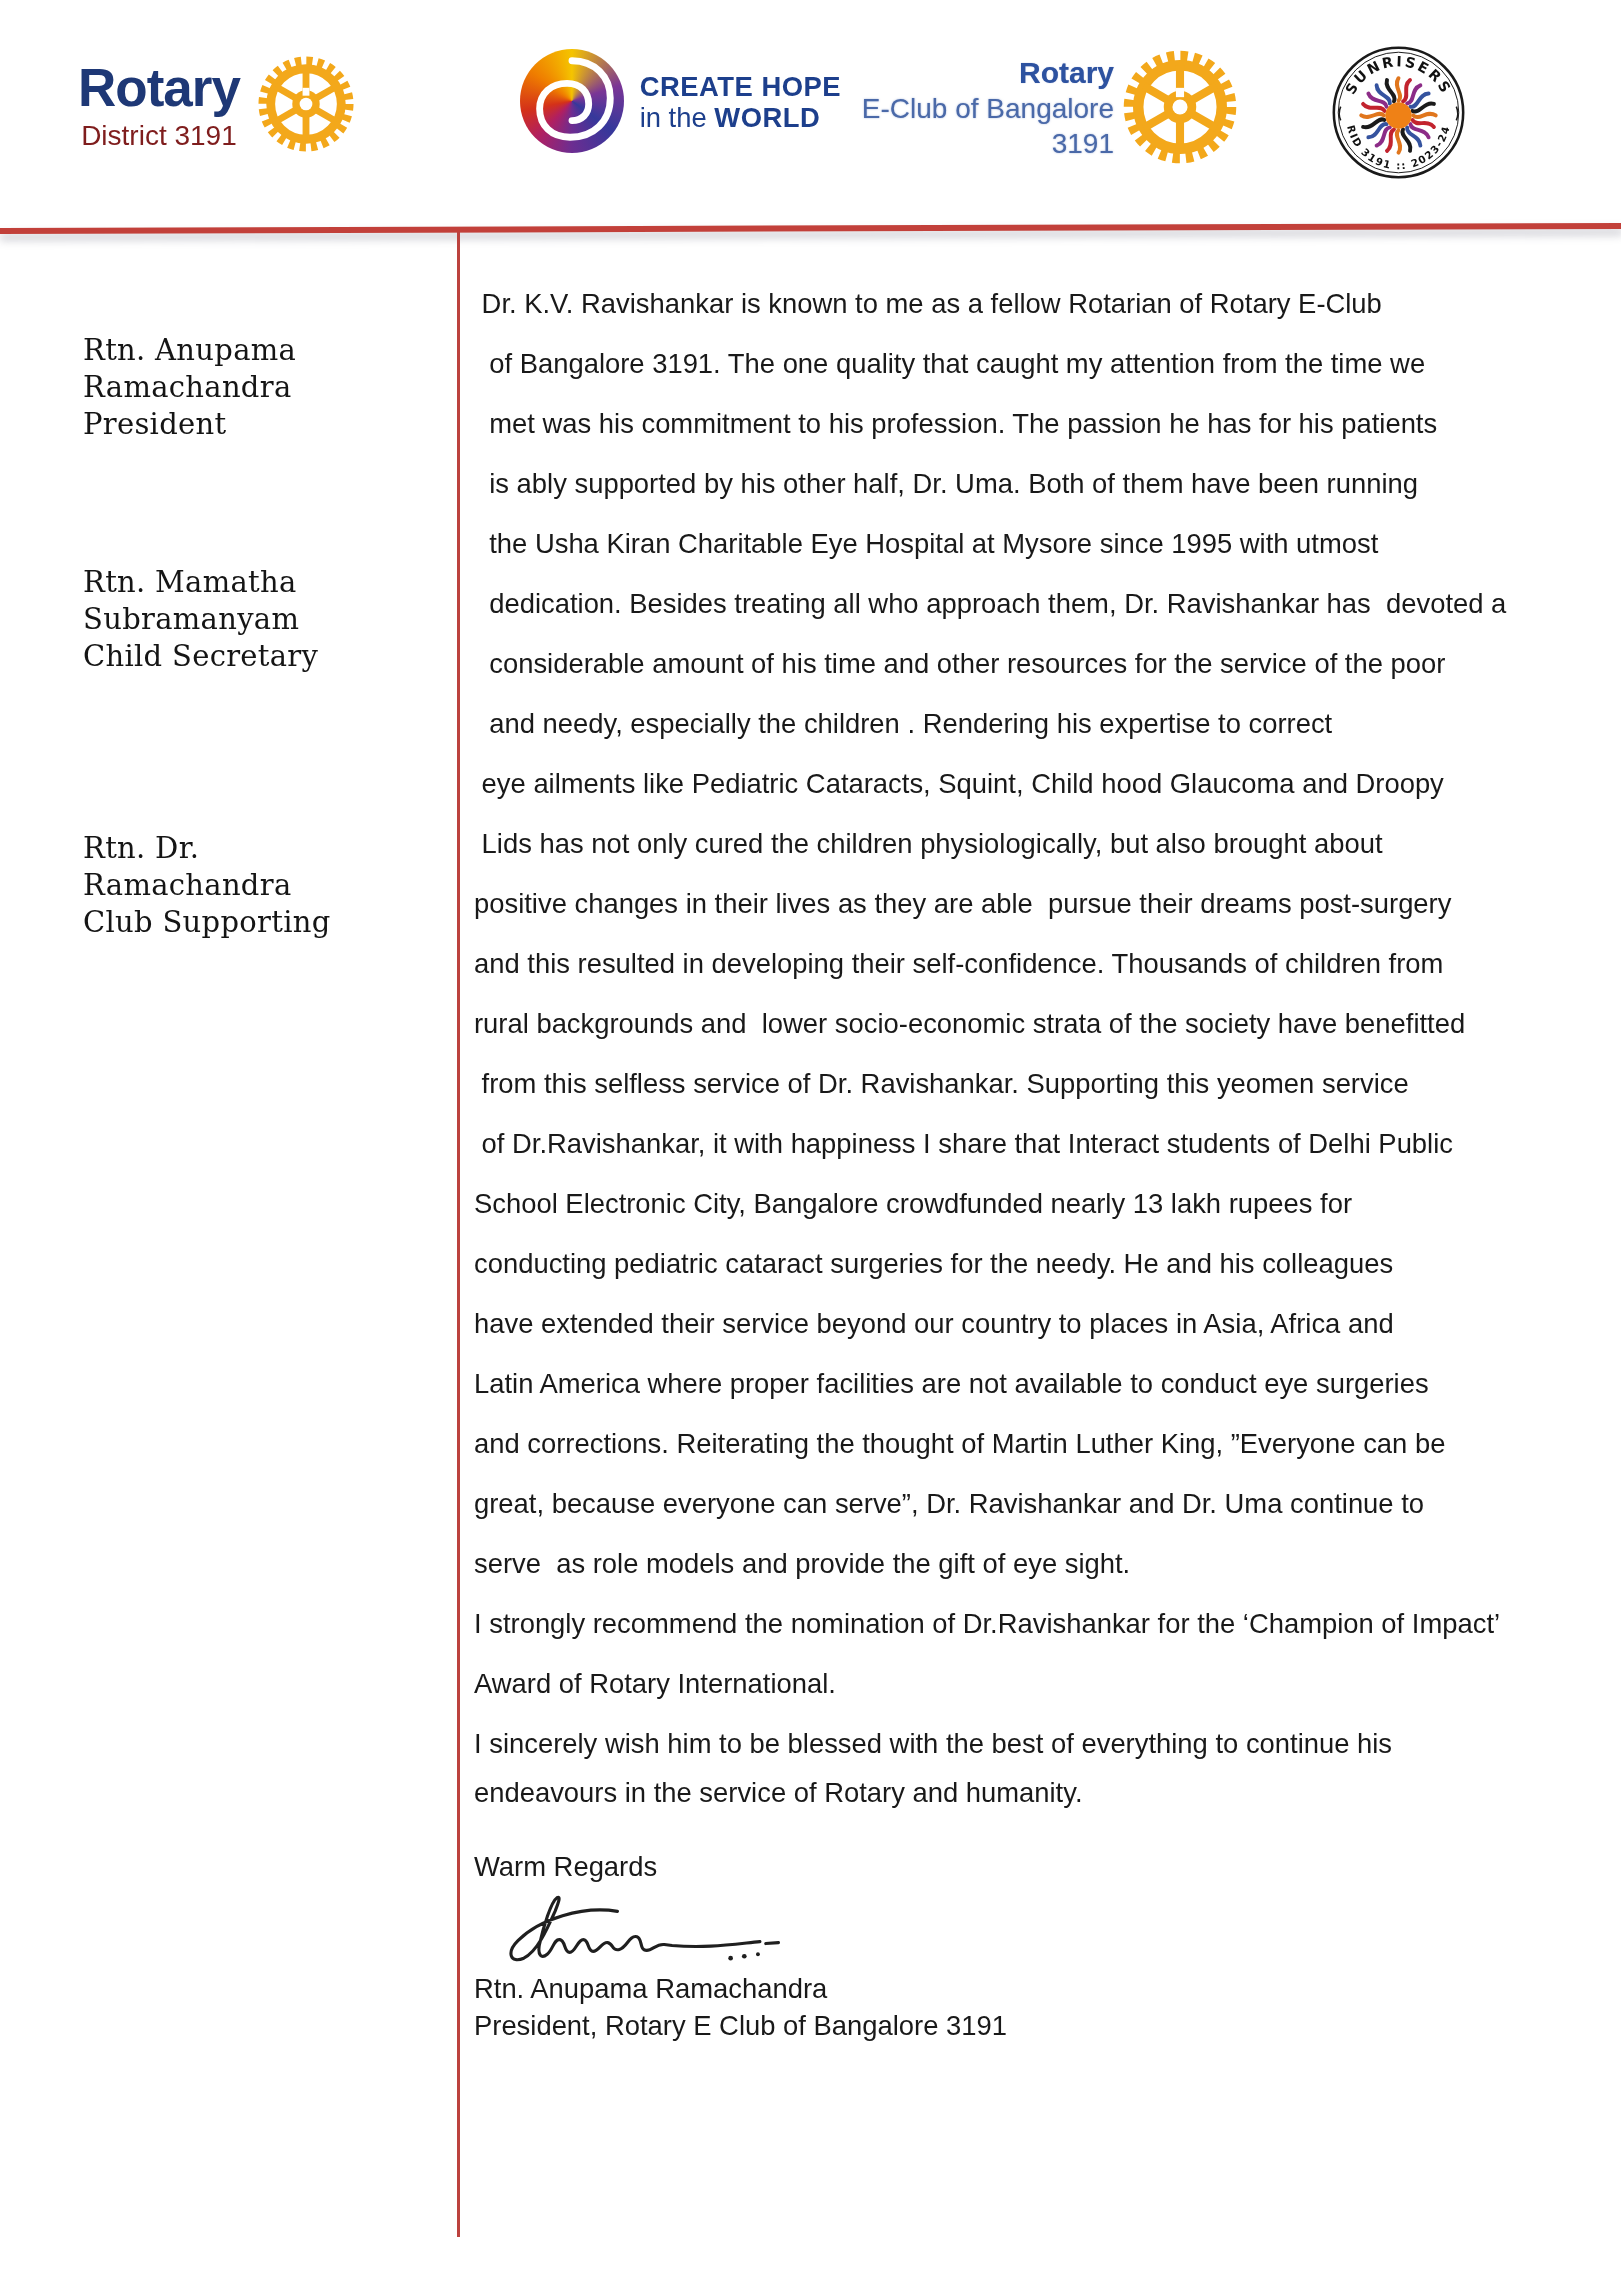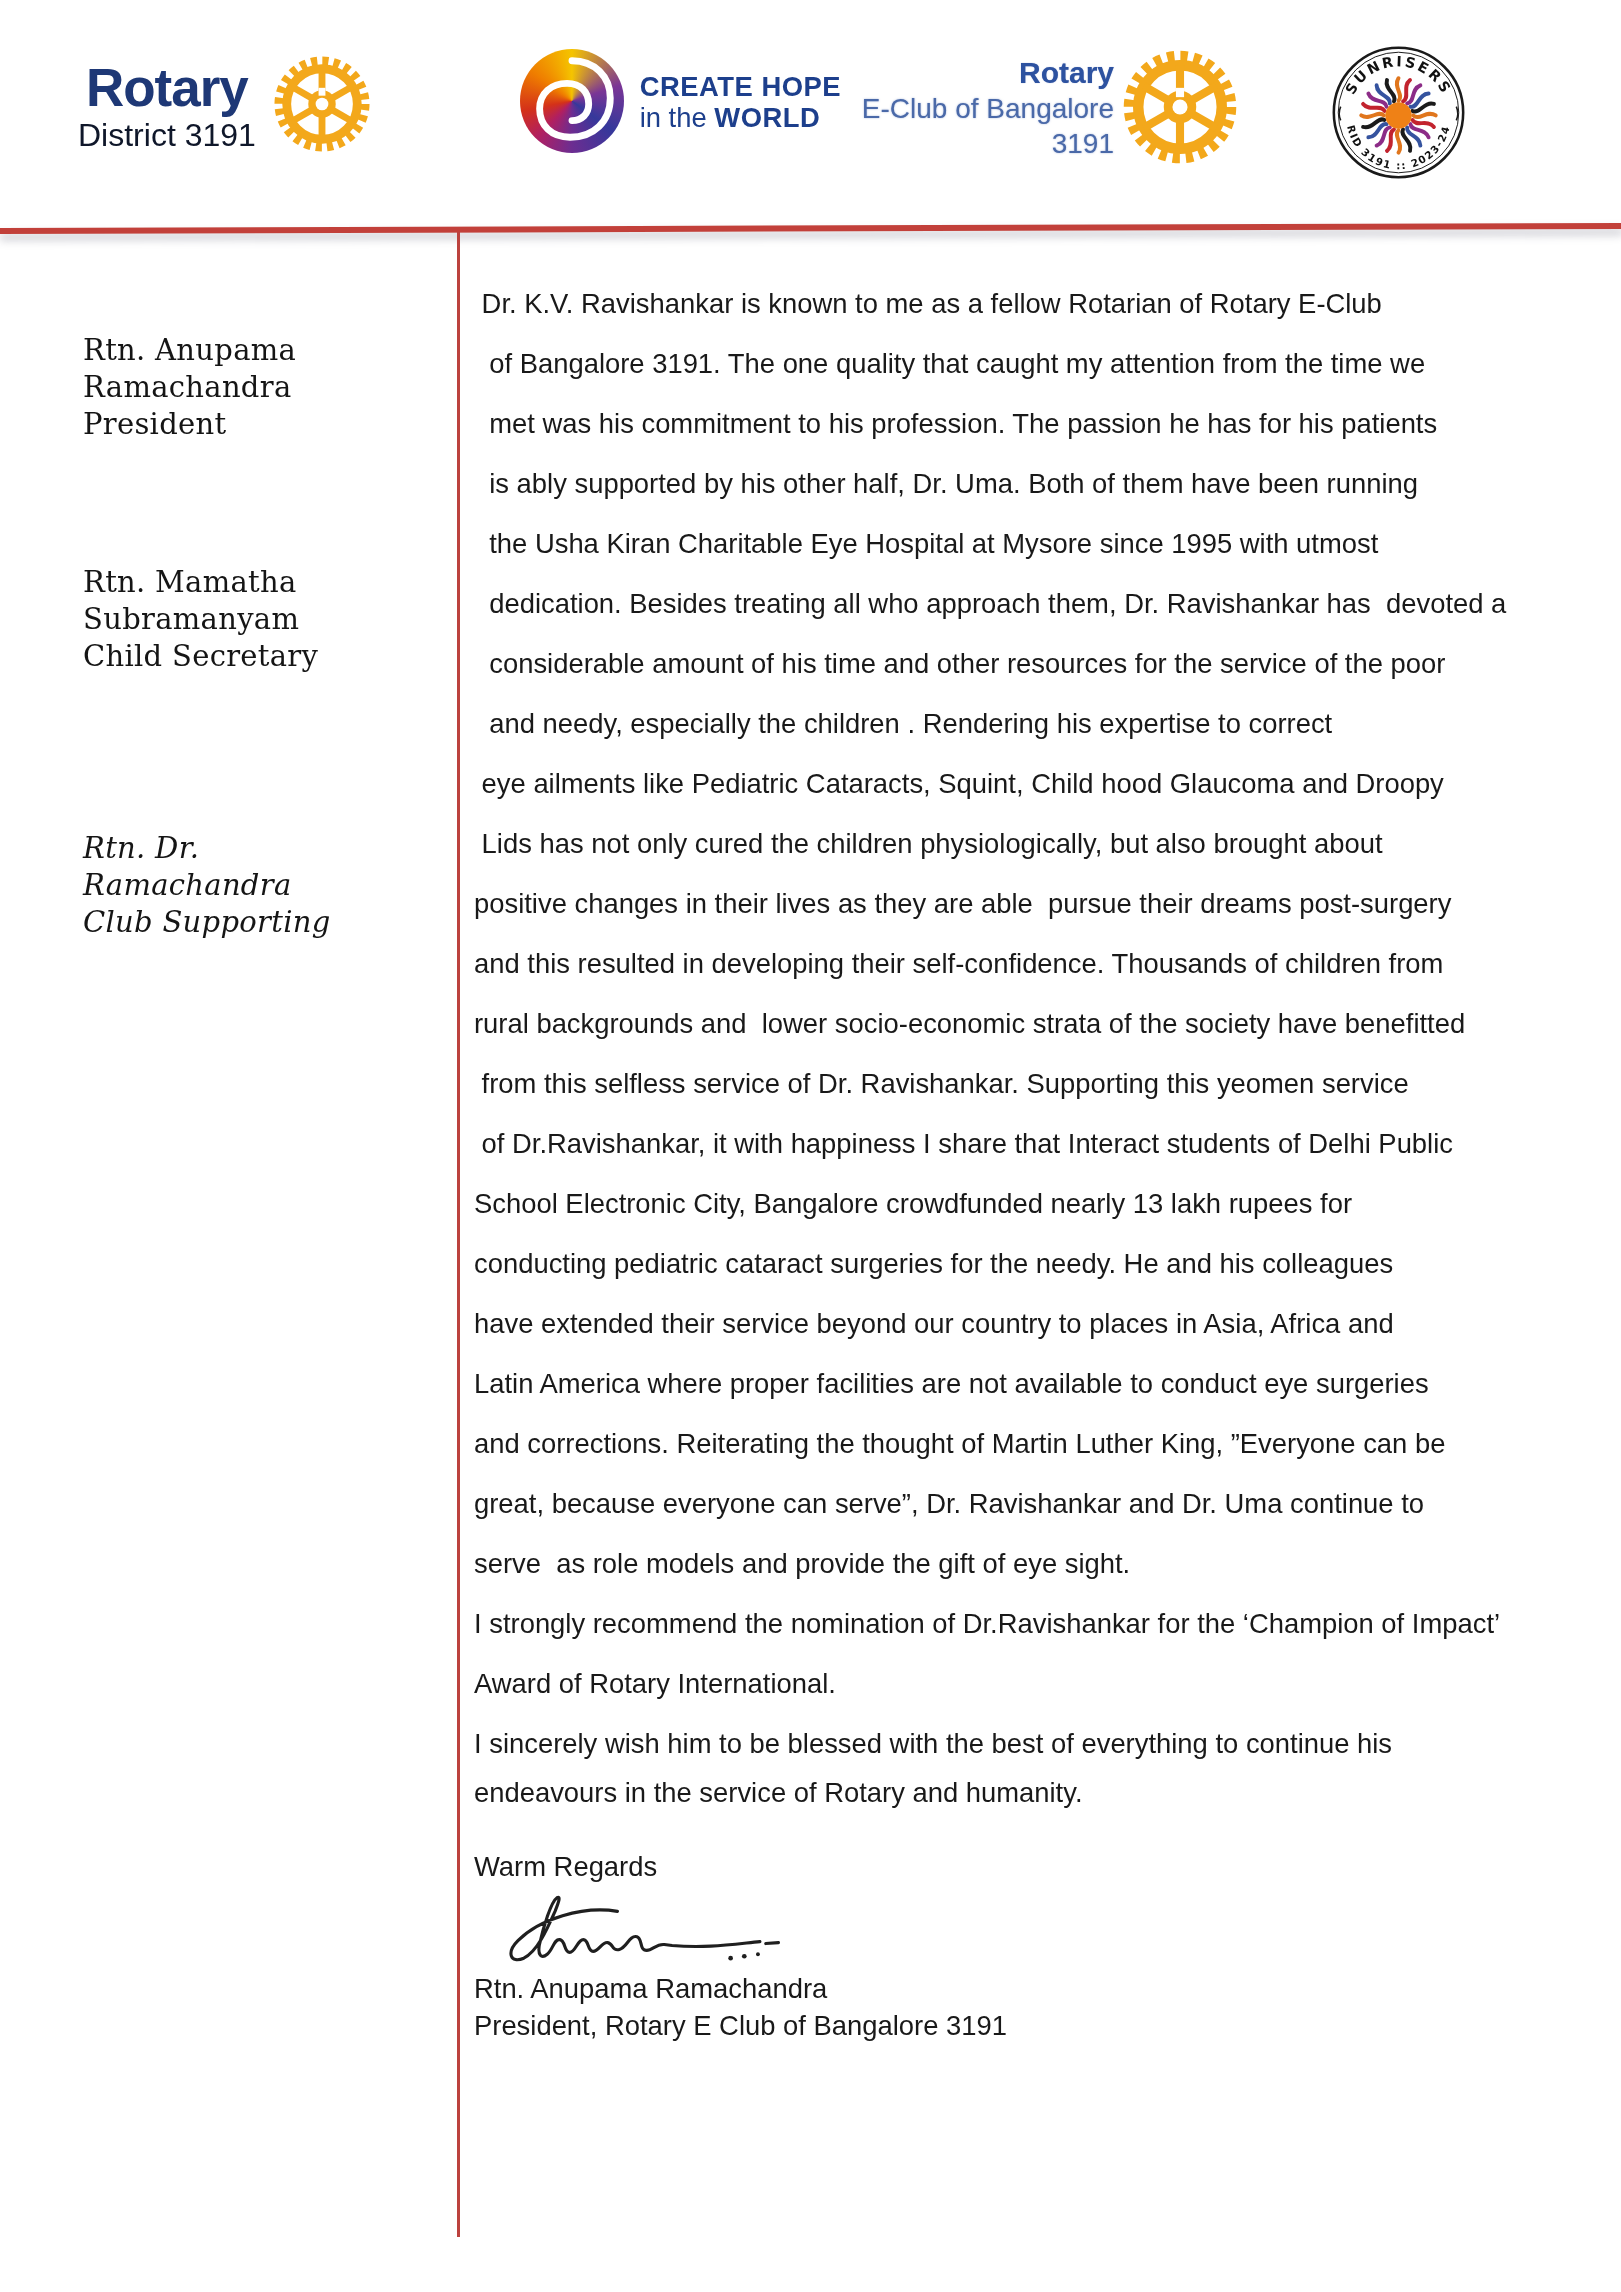--- a/index.html
+++ b/index.html
@@ -4,21 +4,21 @@
 <style>
   html,body{margin:0;padding:0;background:#fff;}
   .page{position:relative;width:1621px;height:2293px;background:#ffffff;overflow:hidden;
         font-family:"Liberation Sans",sans-serif;color:#1a1a1a;}
 
   
   .logo{position:absolute;display:flex;}
   .logo-district{left:78px;top:59px;align-items:flex-start;}
   .ld-text{text-align:center;}
   .ld-title{font-size:53px;font-weight:bold;color:#1e3876;line-height:57px;letter-spacing:-1px;}
-  .ld-sub{font-size:32px;color:#0f172a;line-height:39px;}
+  .ld-sub{font-size:28px;color:#7f1d1d;line-height:39px;}
   .wheel{width:98px;height:98px;}
   .logo-district .wheel{margin-left:17.6px;margin-top:-3.9px;}
 
   .logo-theme{left:520px;top:49px;}
   .swirl{position:relative;width:104px;height:104px;border-radius:50%;
          background:conic-gradient(from 0deg,#f5c400 0%,#7a3596 20%,#35389b 35%,#6c2d91 50%,
                     #b01f62 62%,#d43119 72%,#ef7d00 85%,#f5c400 100%);}
   .swirl svg{position:absolute;left:0;top:0;}
   .theme-text{margin-left:15.7px;padding-top:21.6px;color:#1d3f8c;}
   .t1{font-size:27.4px;font-weight:bold;line-height:31px;letter-spacing:0.5px;}
@@ -37,21 +37,21 @@
   .rule-h{position:absolute;left:0;top:228px;width:1623px;height:5.9px;background:#c2403a;
           box-shadow:0 5.9px 8.8px rgba(110,110,130,.38);transform:rotate(-0.18deg);transform-origin:0 50%;}
   .rule-v{position:absolute;left:457px;top:232px;width:2.9px;height:2005px;background:#bc423e;}
 
   
   .officer{position:absolute;left:83px;width:363px;
            font-family:"DejaVu Serif","Liberation Serif",serif;
            font-size:29px;line-height:37px;color:#151515;letter-spacing:0.3px;}
   .officer-1{top:332px;}
   .officer-2{top:564px;}
-  .officer-3{top:830px;font-style:italic;}
+  .officer-3{top:830px;}
 
   
   .letter{position:absolute;left:474px;top:274px;width:1157px;font-size:27.4px;color:#191919;}
   .line{line-height:60px;white-space:pre;}
   .line.tight{line-height:38px;}
   .closing{margin-top:35px;line-height:39px;white-space:pre;}
   .signature{display:block;margin:0 0 0 9.8px;}
   .sig-name{line-height:37px;margin-top:3.9px;white-space:pre;}
   .sig-title{line-height:37px;white-space:pre;}
 </style>

